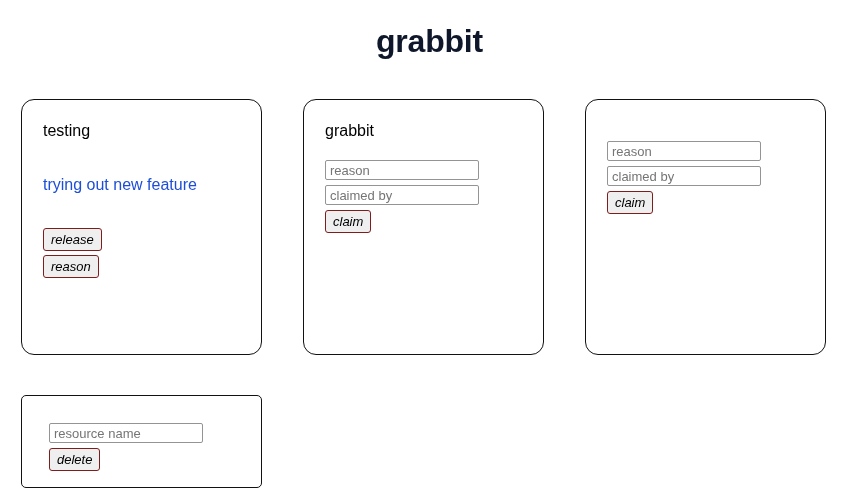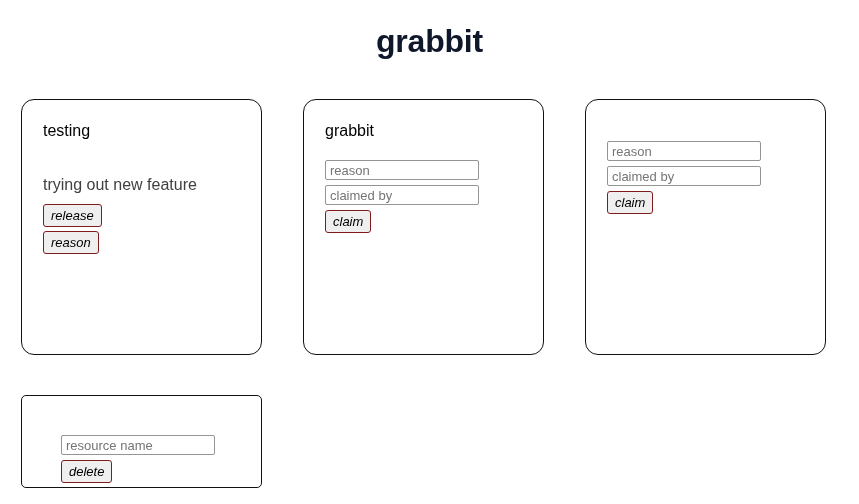--- a/index.html
+++ b/index.html
@@ -47,37 +47,37 @@
     padding: 21px;
     position: relative;
   }
   .card-create {
     box-sizing: border-box;
     width: 241px;
     height: 93px;
     border: 1px solid #121212;
     border-radius: 5px;
     background: #ffffff;
-    padding: 39px;
+    padding: 27px;
     margin-top: 40px;
   }
   .card-name {
     font-size: 16px;
     line-height: 19px;
     margin: 0;
     padding: 0;
     color: #000000;
     white-space: nowrap;
   }
   .card-line {
     font-size: 16px;
     line-height: 19px;
     margin: 0;
     padding: 0;
-    color: #404040;
+    color: #1d4ed8;
     white-space: nowrap;
   }
   .claimed-fields .card-line {
     margin-top: 35px;
   }
   .form-block {
     margin-top: 20px;
   }
   .txt-input {
     box-sizing: border-box;
@@ -112,21 +112,21 @@
     padding: 3px 7px;
     margin: 0;
     cursor: pointer;
     text-align: left;
     font-style: italic;
   }
   .btn + .btn {
     margin-top: 4px;
   }
   .actions {
-    margin-top: 10px;
+    margin-top: 34px;
   }
 </style>
 </head>
 <body>
 
 <h1 class="page-title">grabbit</h1>
 
 <div class="board">
 
   <div class="resource-row">

